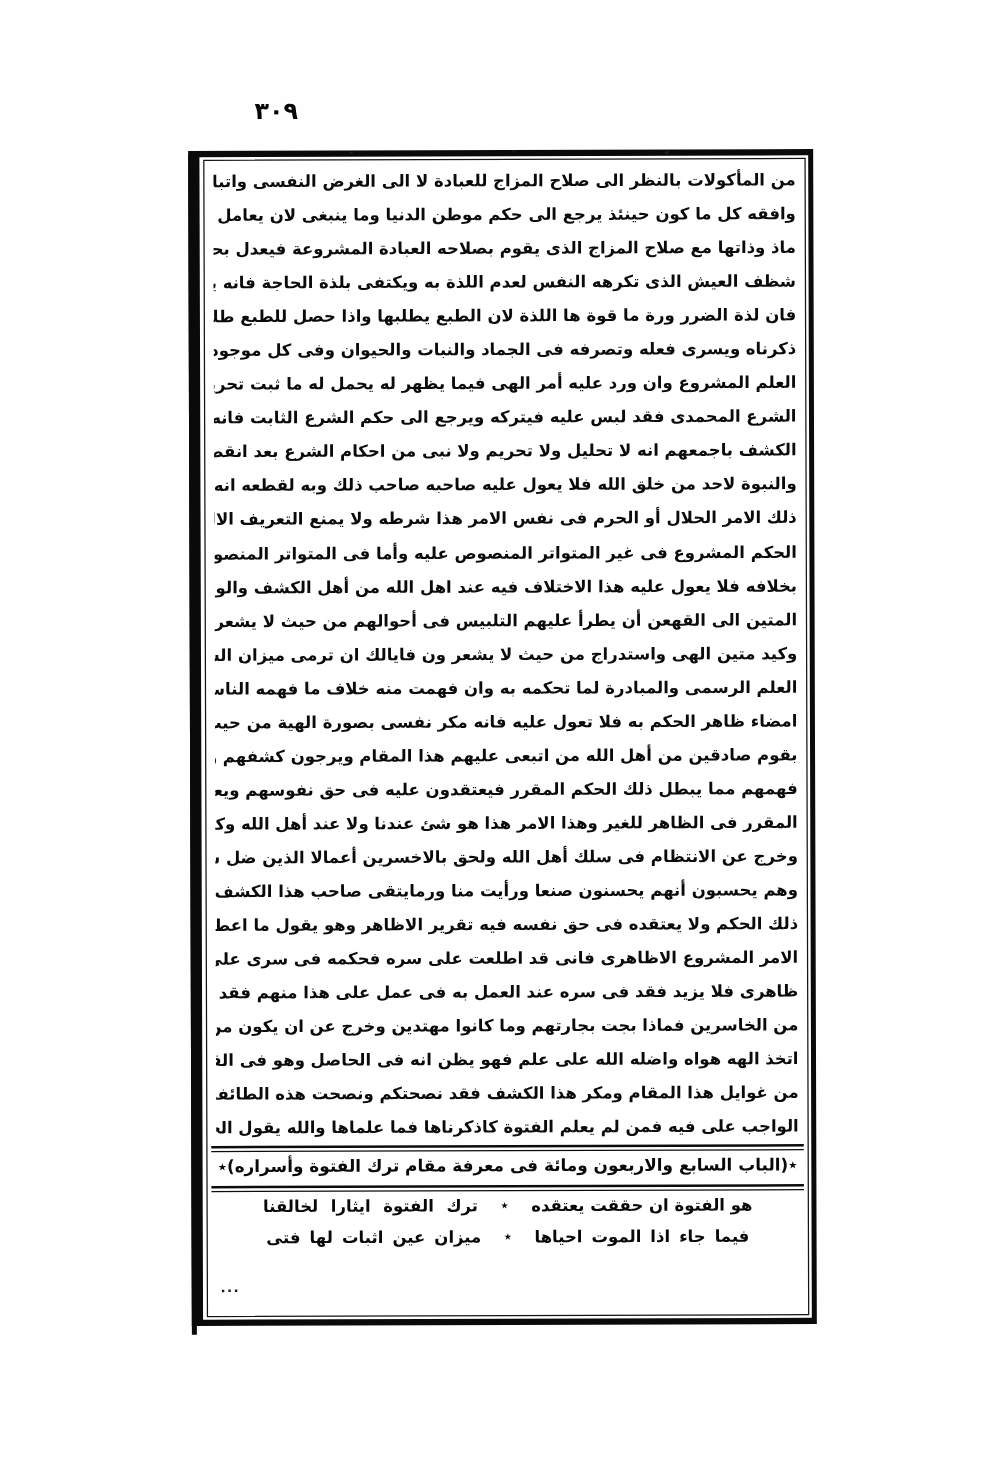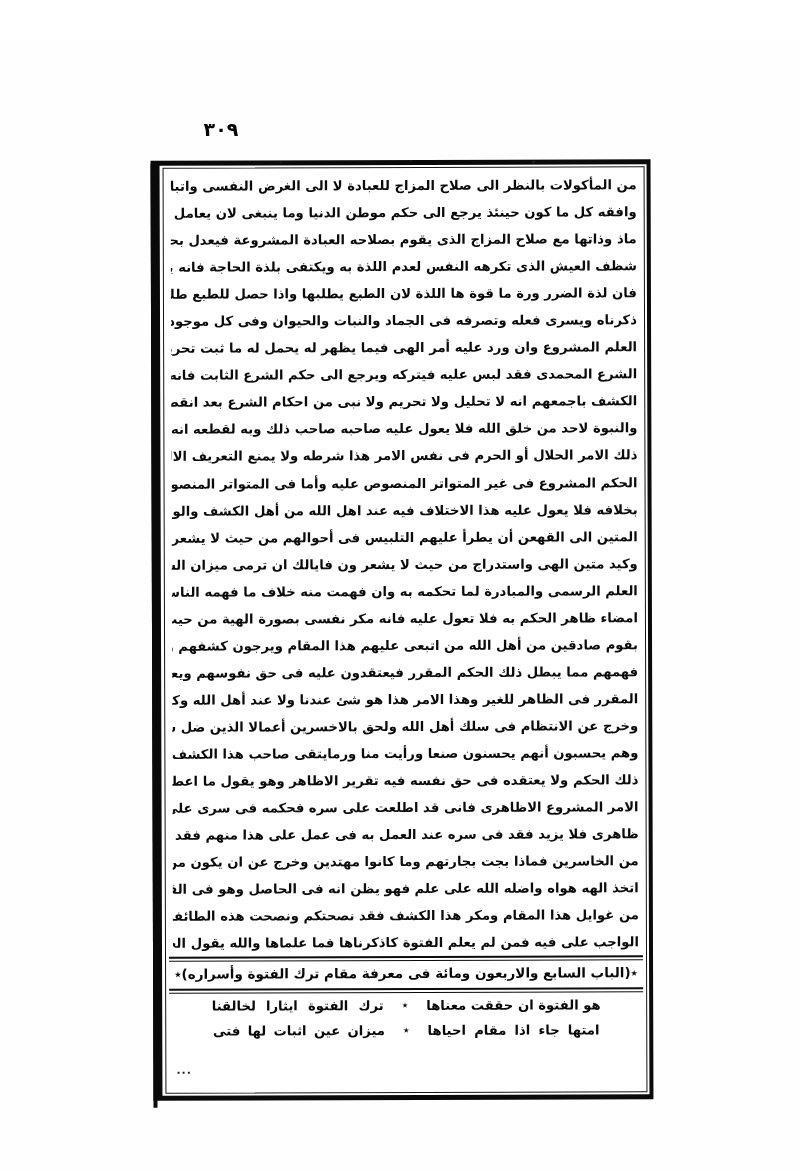--- a/index.html
+++ b/index.html
@@ -15,21 +15,20 @@
     overflow: hidden;
     font-family: "DejaVu Sans", sans-serif;
     -webkit-font-smoothing: none;
   }
 
   
   #scan-page {
     position: absolute;
     inset: 0;
     background: #fefefe;
-    margin-top: 40px;
   }
 
   
   #page-number {
     position: absolute;
     top: 78px;
     left: 186px;
     width: 70px;
     text-align: center;
     font-family: "DejaVu Sans", sans-serif;
@@ -246,26 +245,26 @@
       </div>
 
       <div class="hrule double"></div>
 
       <div id="chapter-heading">٭(الباب السابع والاربعون ومائة فى معرفة مقام ترك الفتوة وأسراره)٭</div>
 
       <div class="hrule double"></div>
 
       <div id="verse-block">
         <div class="verse-line">
-          <span class="hemistich">هو الفتوة ان حققت معناها</span>
+          <span class="hemistich">هو الفتوة ان حققت يعتقده</span>
           <span class="verse-sep">٭</span>
           <span class="hemistich">ترك الفتوة ايثارا لخالقنا</span>
         </div>
         <div class="verse-line">
-          <span class="hemistich">امتها جاء اذا مقام احياها</span>
+          <span class="hemistich">فيما جاء اذا الموت احياها</span>
           <span class="verse-sep">٭</span>
           <span class="hemistich">ميزان عين اثبات لها فتى</span>
         </div>
       </div>
 
       <div id="catchword">...</div>
 
     </div>
   </div>
 </div>

